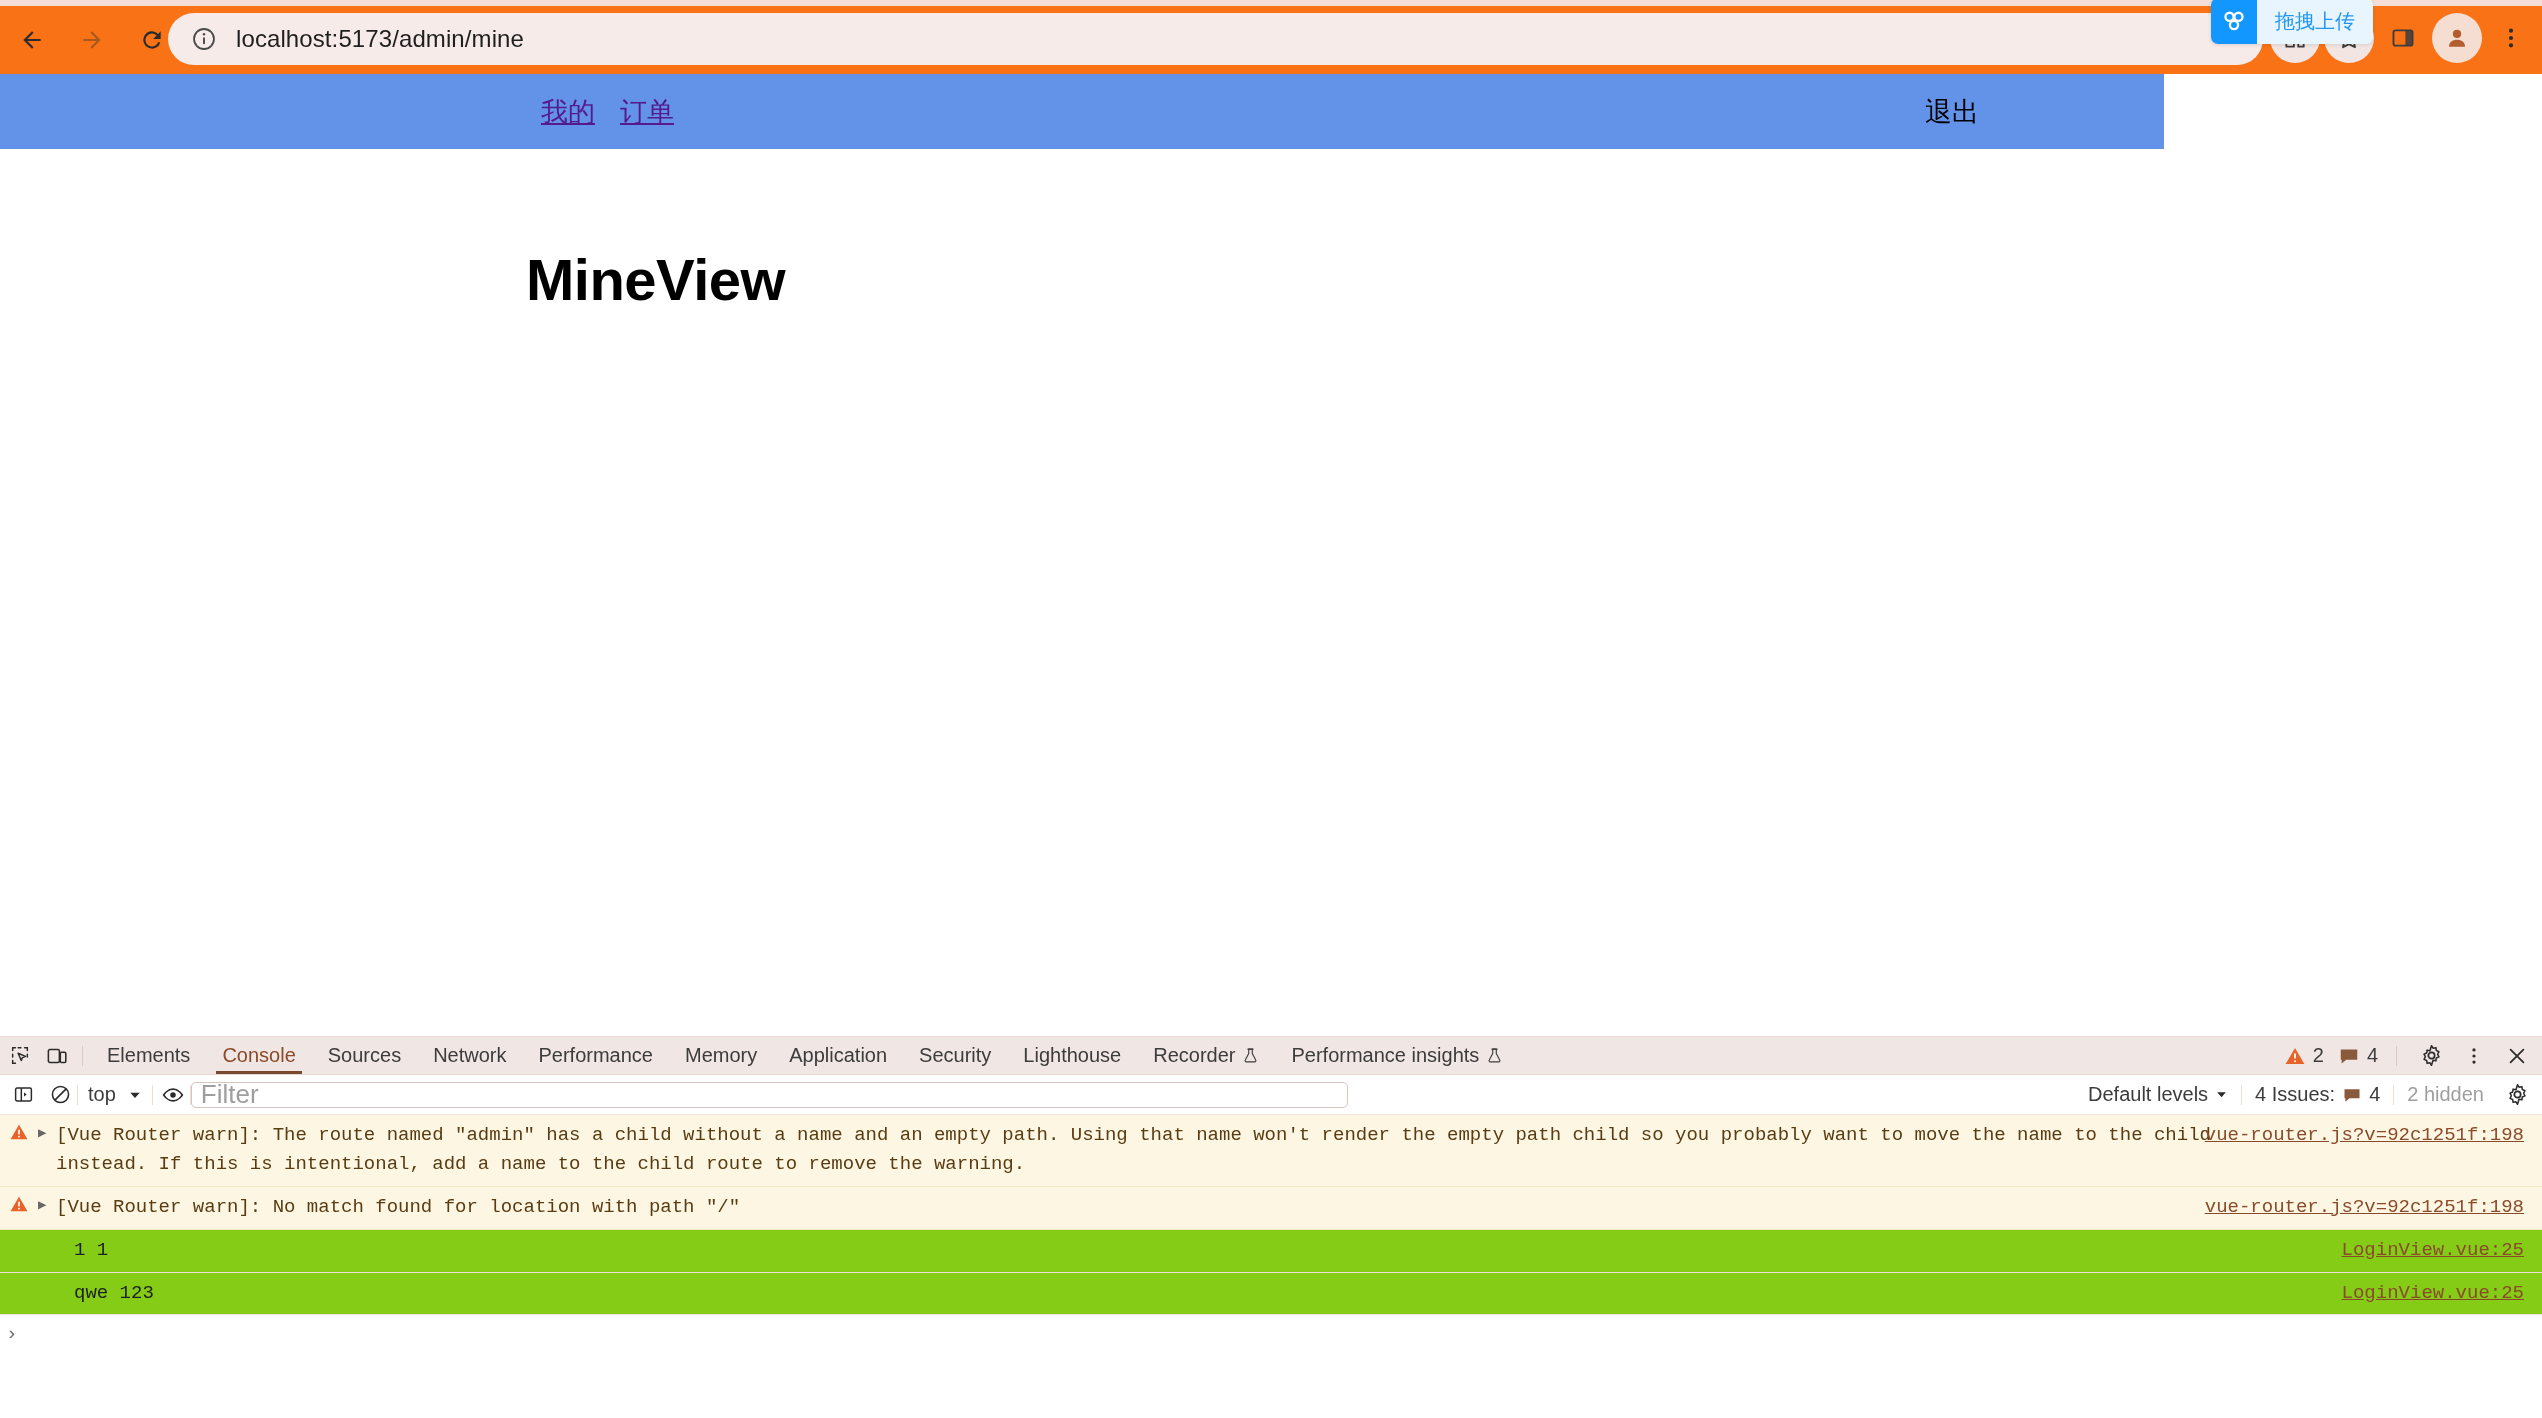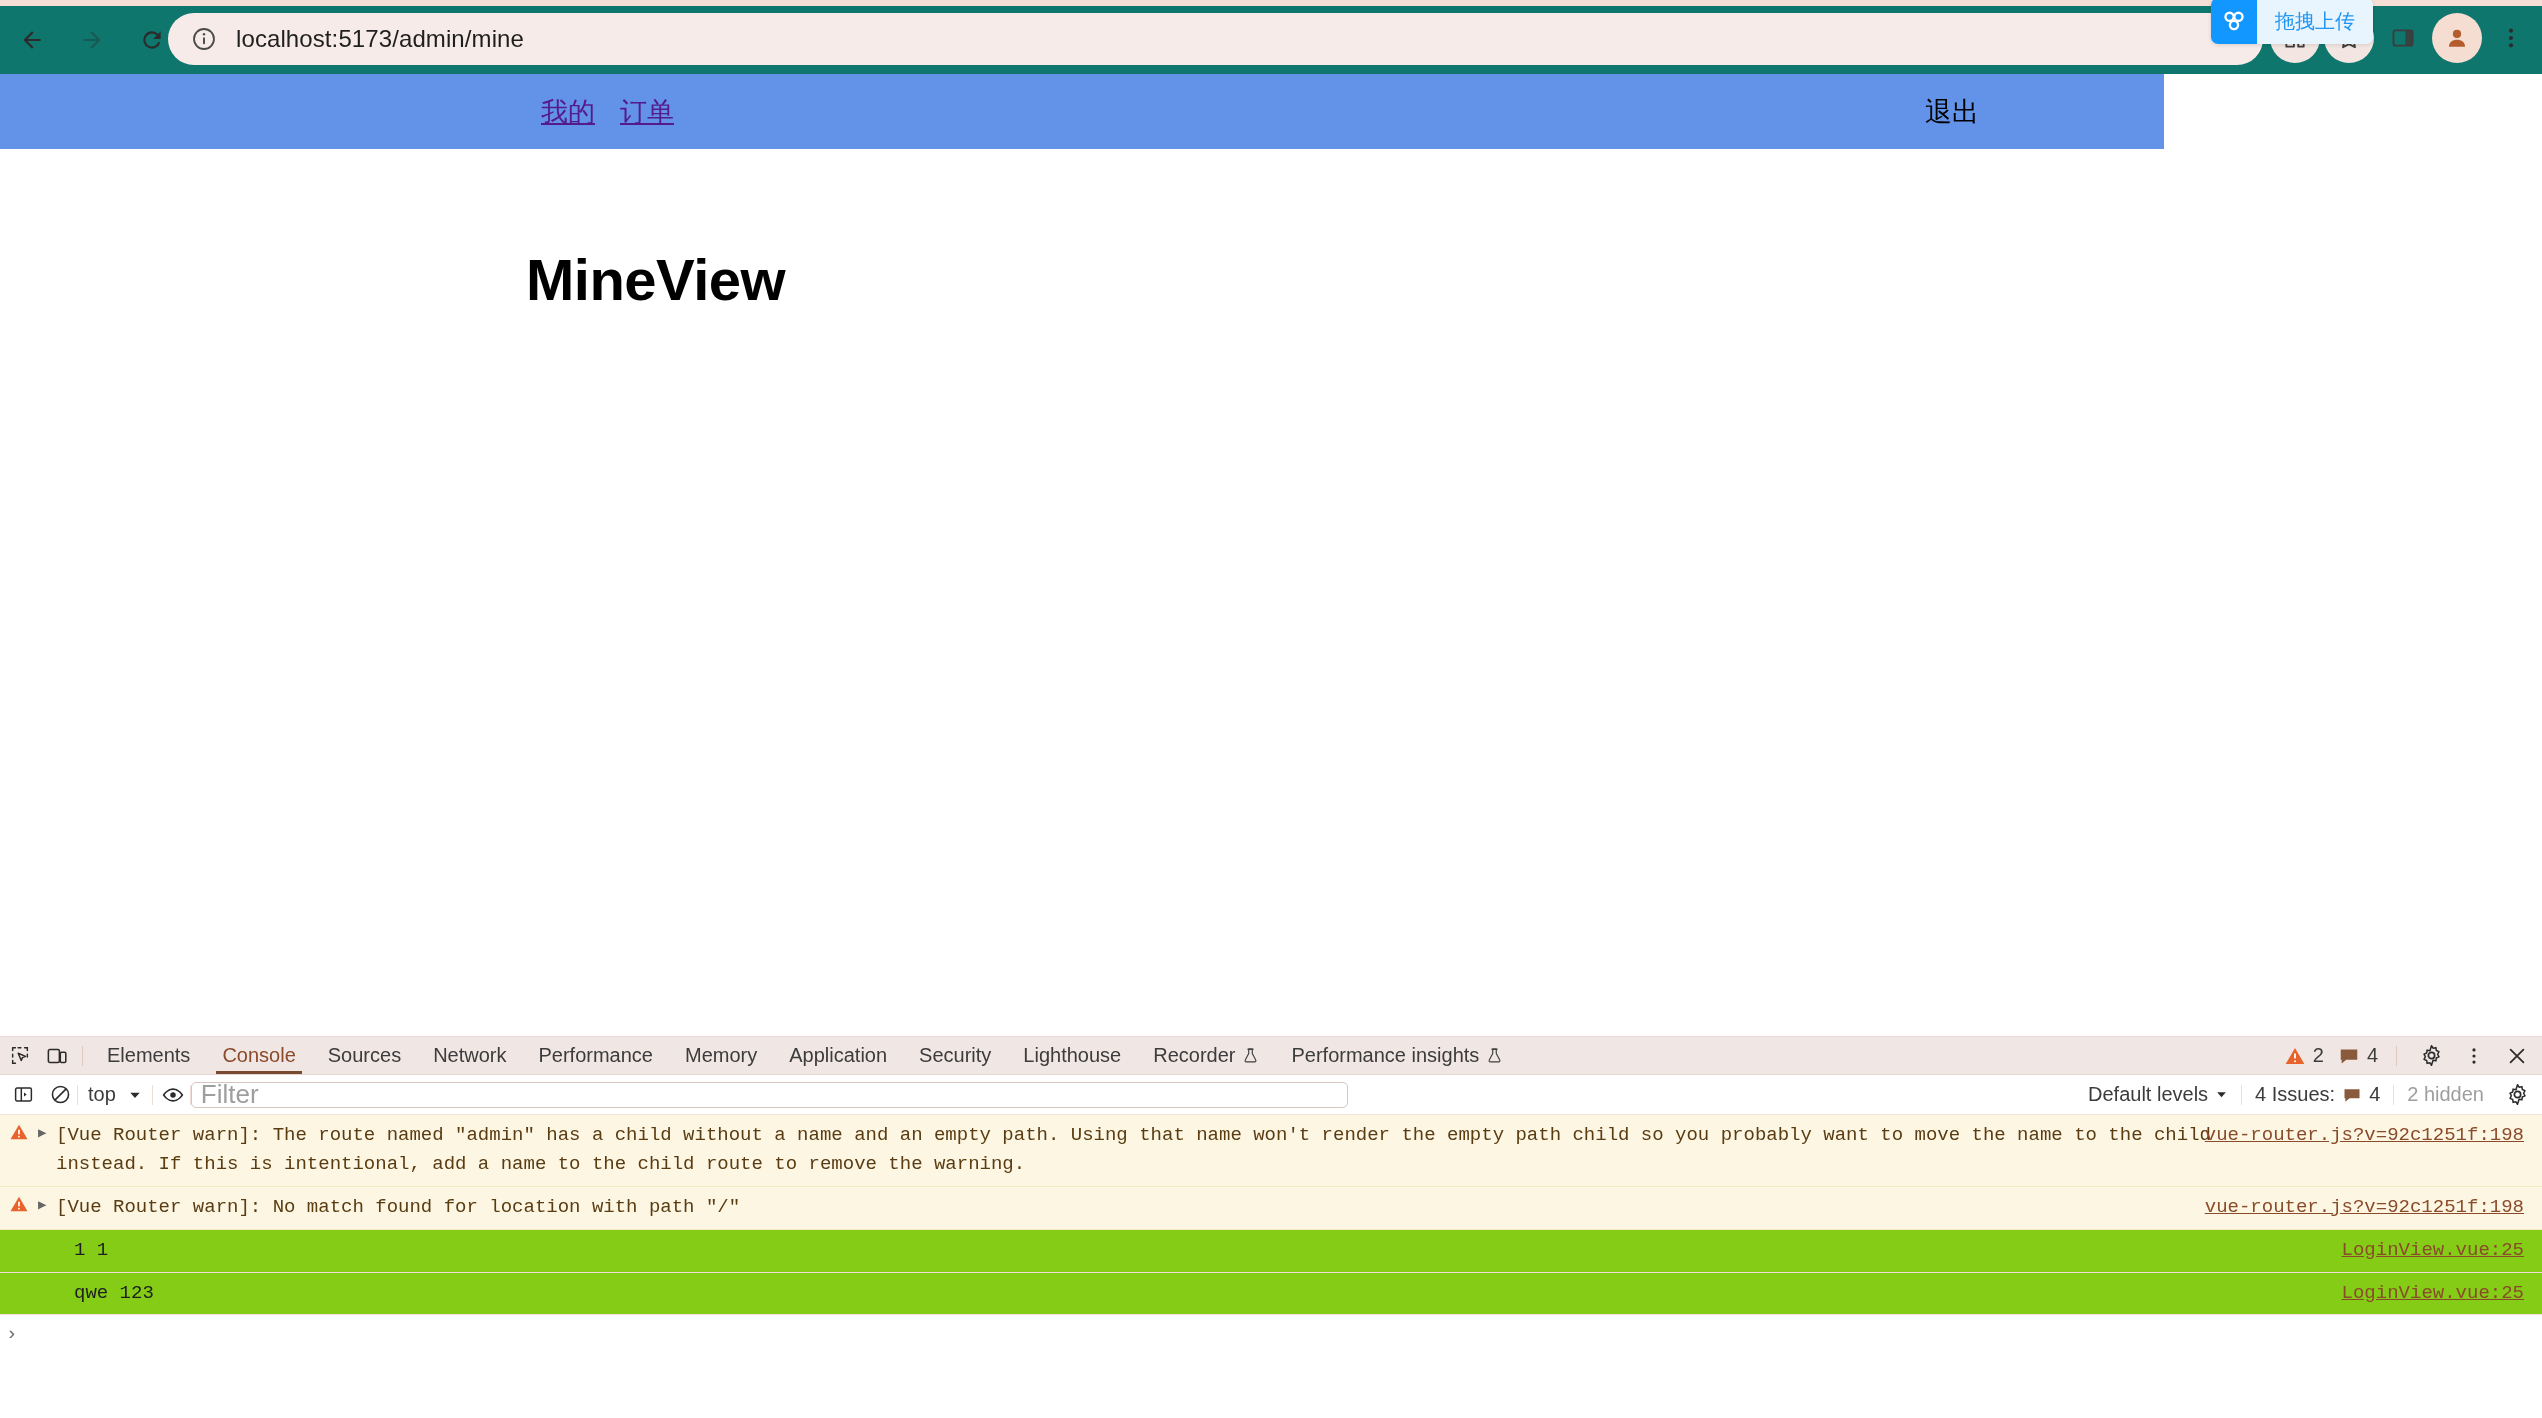--- a/index.html
+++ b/index.html
@@ -6,21 +6,21 @@
   html, body {
     width: 2542px; height: 1418px;
     font-family: "Liberation Sans", sans-serif;
     background: #ffffff;
     overflow: hidden;
   }
 
   
   .browser-chrome {
     position: absolute; left: 0; top: 0; width: 2542px; height: 74px;
-    background: #0f766e;
+    background: #f97316;
   }
   .chrome-tabstrip {
     position: absolute; left: 0; top: 0; width: 2542px; height: 6px;
     background: #f5ded5;
   }
   .toolbar-row {
     position: absolute; left: 0; top: 6px; width: 2542px; height: 68px;
     display: flex; align-items: center;
   }
   .nav-btn {

